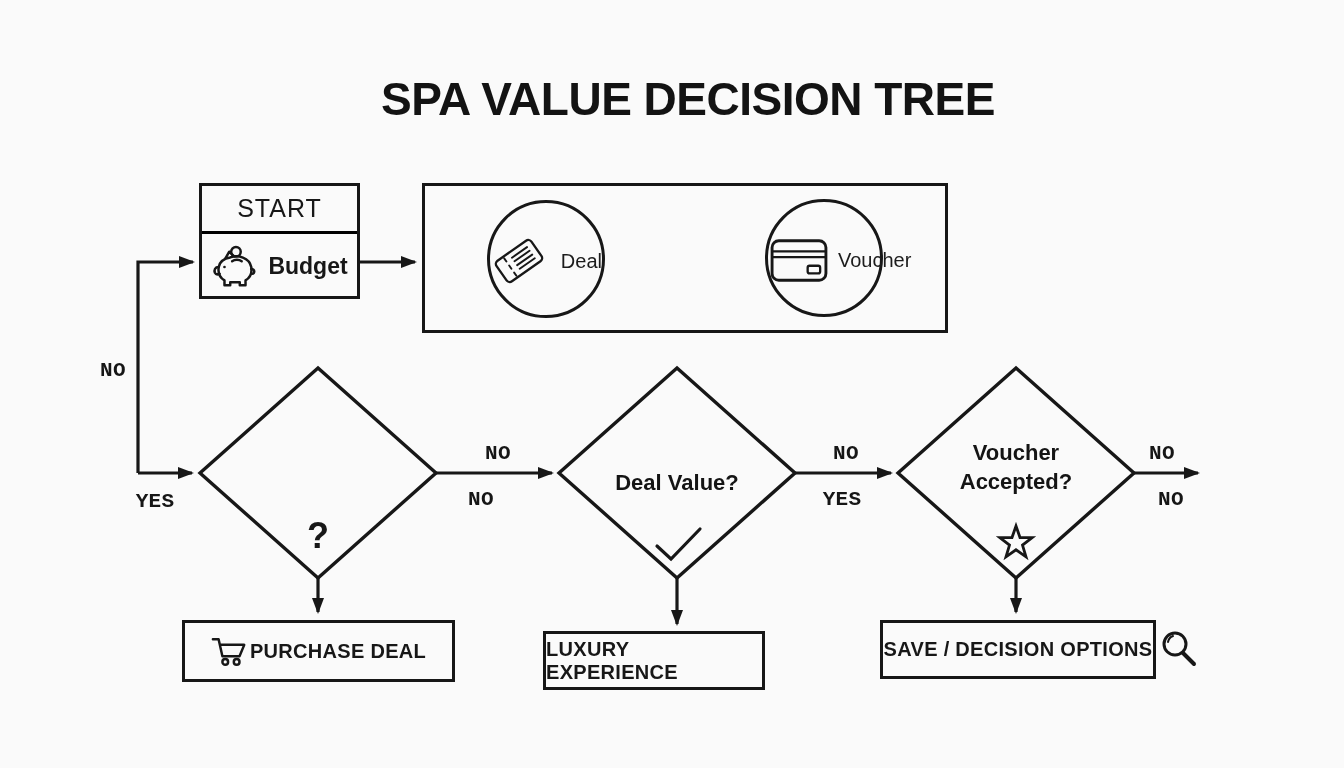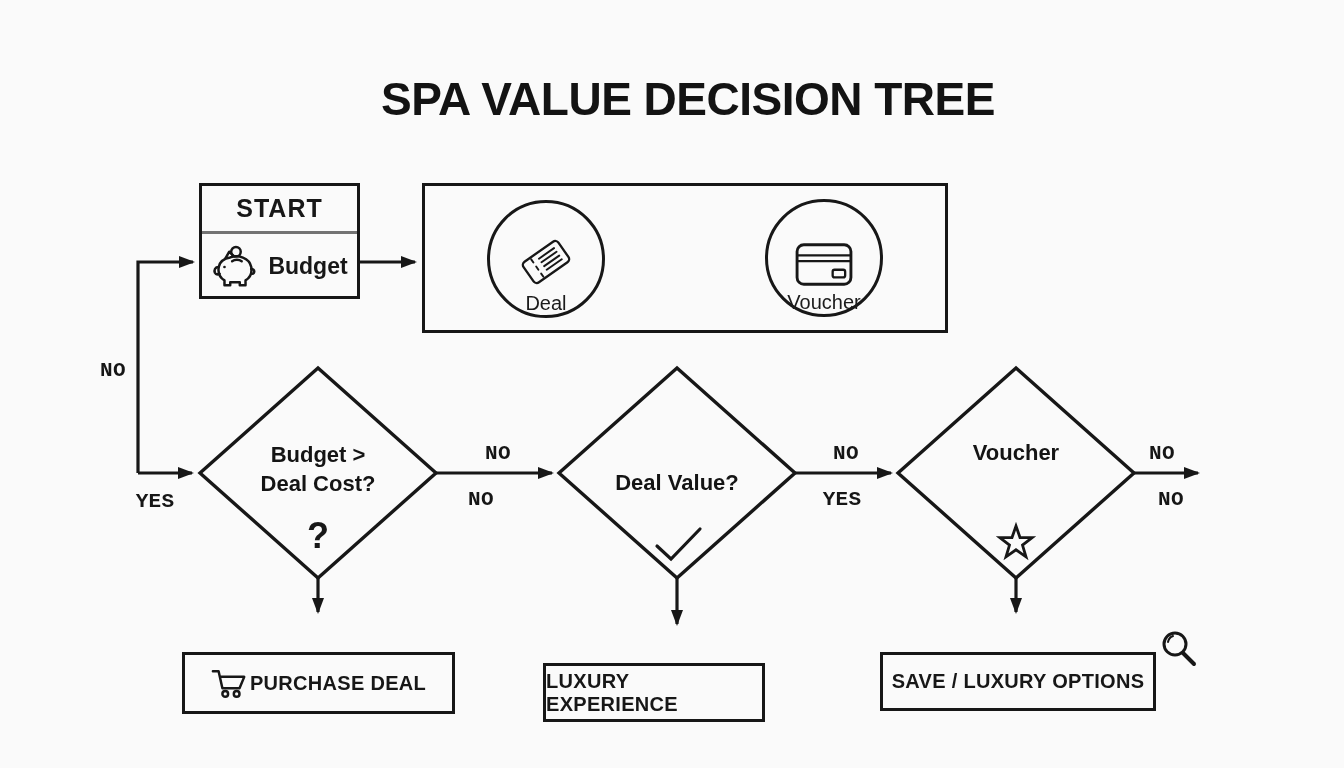--- a/index.html
+++ b/index.html
@@ -20,34 +20,34 @@
     left:0;top:56px;width:1344px;
     text-align:center;
     font-size:46px;font-weight:bold;letter-spacing:-.5px;
     color:#131313;
     margin:16px;
   }
   .node-border{border:3px solid #171717;background:#fafafa;}
   
   .start-box{left:199px;top:183px;width:161px;height:116px;}
   .start-header{
-    height:45px;border-bottom:3px solid #737373;
+    height:45px;border-bottom:3px solid #000000;
     display:flex;align-items:center;justify-content:center;
-    font-size:25px;font-weight:bold;letter-spacing:1px;text-align:center;
+    font-size:25px;font-weight:normal;letter-spacing:1px;text-align:center;
   }
   .start-body{
     height:65px;display:flex;align-items:center;justify-content:center;gap:9px;
   }
   .start-body .label{font-size:23px;font-weight:600;}
   
   .options-rect{left:422px;top:183px;width:526px;height:150px;}
   .circle-node{
     width:118px;height:118px;border-radius:50%;
-    display:flex;flex-direction:column;align-items:center;justify-content:flex-end;
-    gap:2px;padding-top:4px;
+    display:flex;flex-direction:row;align-items:center;justify-content:space-between;
+    gap:8px;padding-top:4px;
   }
   .circle-node .label{font-size:20px;font-weight:400;color:#1c1c1c;}
   .deal-node{left:487px;top:200px;}
   .voucher-node{left:765px;top:199px;}
   
   .diamond-label{
     text-align:center;font-size:22px;font-weight:bold;line-height:29px;
     color:#141414;
   }
   .d1-label{left:223px;top:440px;width:190px;}
@@ -58,21 +58,21 @@
     font-size:36px;font-weight:bold;
   }
   
   .edge-label{
     position:absolute;transform:translate(-50%,-50%);
     font-size:21px;font-weight:bold;letter-spacing:.3px;color:#161616;font-family:Liberation Mono, monospace;
   }
   
   .outcome-box{
     display:flex;align-items:center;justify-content:center;gap:1px;
-    font-size:20px;font-weight:bold;letter-spacing:.3px;margin-top:32px;
+    font-size:20px;font-weight:bold;letter-spacing:.3px;
   }
   .outcome-1{left:182px;top:620px;width:273px;height:62px;}
   .outcome-2{left:543px;top:631px;width:222px;height:59px;}
   .outcome-3{left:880px;top:620px;width:276px;height:59px;}
   .magnifier-wrap{left:1160px;top:629px;width:40px;height:42px;}
   .icon{display:inline-flex;align-items:center;justify-content:center;}
   .icon svg{display:block;}
 </style>
 </head>
 <body>
@@ -146,32 +146,29 @@
       <svg width="62" height="50" viewBox="0 0 64 52" fill="none" stroke="#171717" stroke-width="3" stroke-linecap="round" stroke-linejoin="round">
         <rect x="4" y="6" width="56" height="41" rx="7"></rect>
         <line x1="4" y1="17" x2="60" y2="17" stroke-width="2.4"></line>
         <line x1="4" y1="23" x2="60" y2="23" stroke-width="2.4"></line>
         <rect x="41" y="32" width="13" height="8" rx="2" stroke-width="2.4"></rect>
       </svg>
     </span>
     <span class="label">Voucher</span>
   </div>
 
-  <div class="abs diamond-label d1-label">
-    <div>Budget &gt;</div>
-    <div>Deal Cost?</div>
-  </div>
   <div class="abs question-symbol">?</div>
 
   <div class="abs diamond-label d2-label">
     <div>Deal Value?</div>
   </div>
 
   <div class="abs diamond-label d3-label">
     <div>Voucher</div>
+    <div>Accepted?</div>
   </div>
 
   <div class="edge-label" style="left:113px;top:370px;">NO</div>
   <div class="edge-label" style="left:155px;top:501px;">YES</div>
   <div class="edge-label" style="left:498px;top:453px;">NO</div>
   <div class="edge-label" style="left:481px;top:499px;">NO</div>
   <div class="edge-label" style="left:846px;top:453px;">NO</div>
   <div class="edge-label" style="left:842px;top:499px;">YES</div>
   <div class="edge-label" style="left:1162px;top:453px;">NO</div>
   <div class="edge-label" style="left:1171px;top:499px;">NO</div>
@@ -185,21 +182,21 @@
       </svg>
     </span>
     <span>PURCHASE DEAL</span>
   </div>
 
   <div class="abs node-border outcome-box outcome-2">
     <span>LUXURY EXPERIENCE</span>
   </div>
 
   <div class="abs node-border outcome-box outcome-3">
-    <span>SAVE / LUXURY OPTIONS</span>
+    <span>SAVE / DECISION OPTIONS</span>
   </div>
 
   <span class="abs icon magnifier-wrap">
     <svg width="40" height="42" viewBox="0 0 40 42" fill="none" stroke="#171717" stroke-width="3" stroke-linecap="round">
       <circle cx="15" cy="15" r="11"></circle>
       <line x1="23" y1="24" x2="34" y2="35" stroke-width="4"></line>
       <path d="M8,13 A8,8 0 0 1 13,7" stroke-width="2"></path>
     </svg>
   </span>
 

